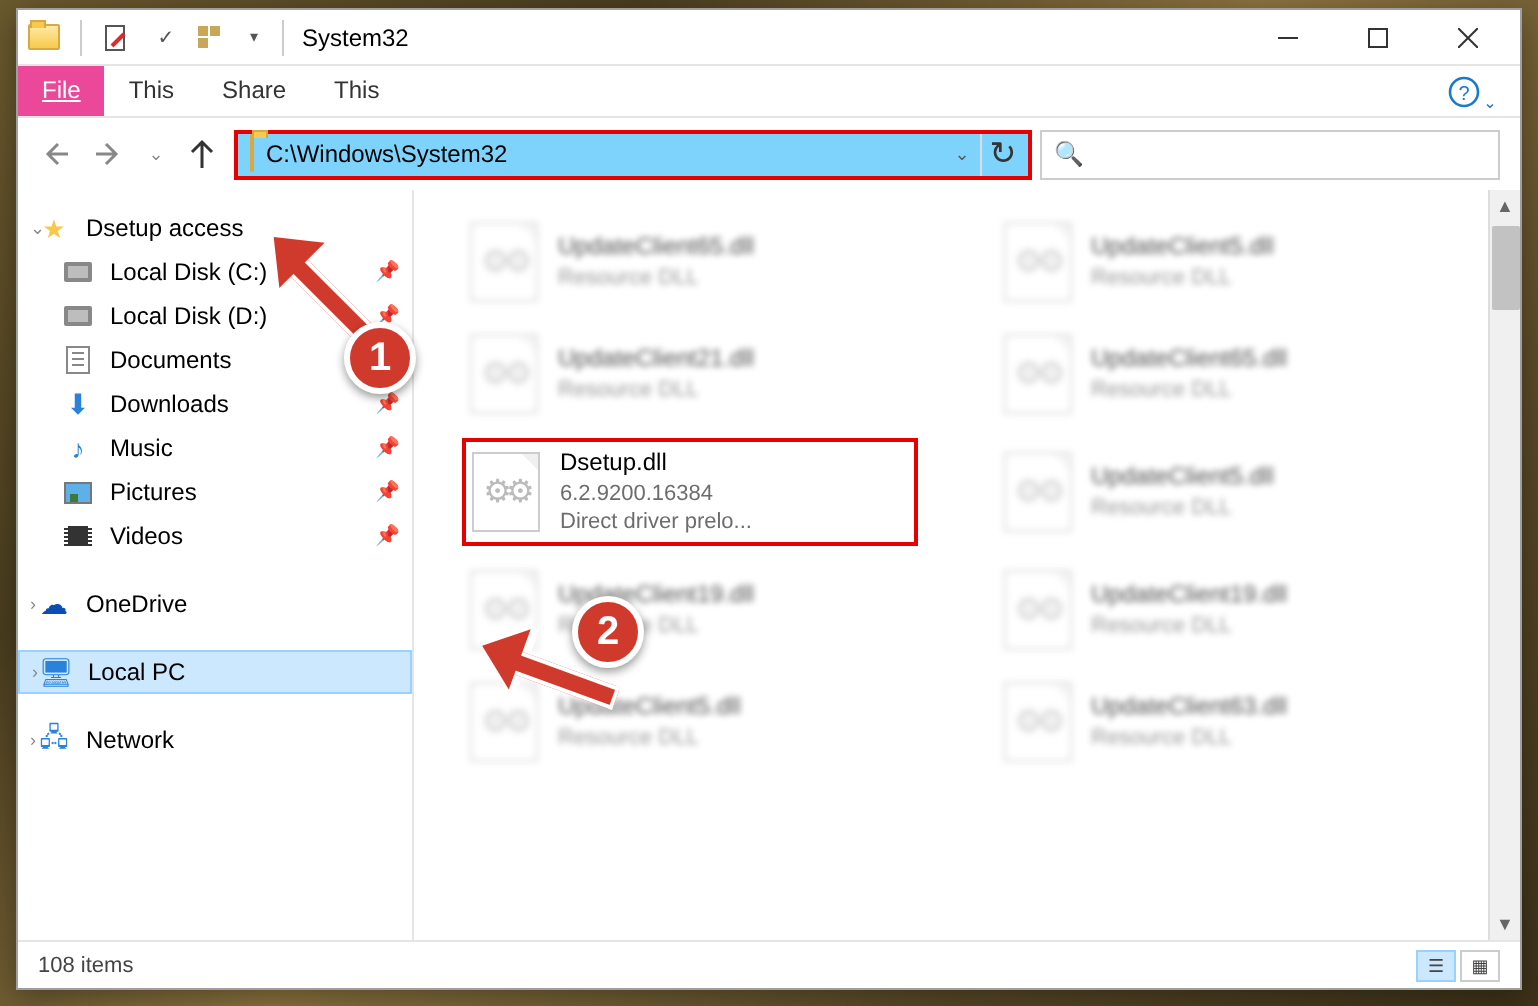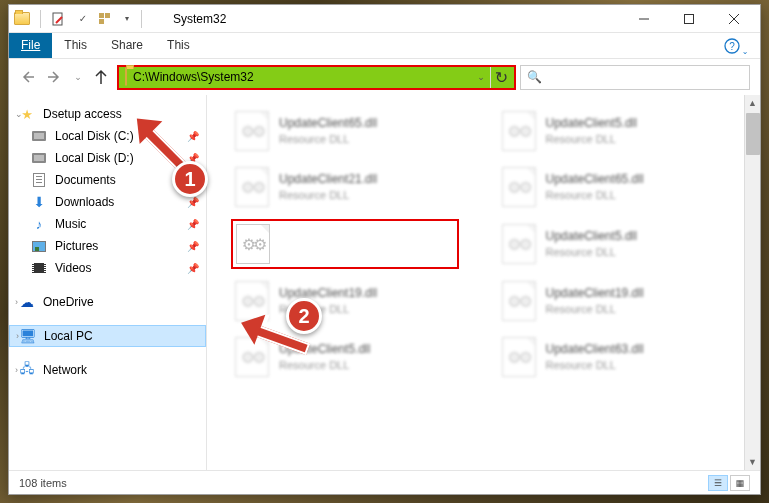--- a/index.html
+++ b/index.html
@@ -7,33 +7,33 @@
 .bg { position: absolute; inset: 0; background: linear-gradient(135deg, #6b5a2e 0%, #4a3d1f 25%, #8b7340 50%, #5a4a28 75%, #3d3218 100%); }
 .window { position: absolute; top: 4px; left: 8px; right: 8px; bottom: 8px; background: #fff; border: 1px solid #9f9f9f; box-shadow: 0 4px 14px rgba(0,0,0,.35); display: flex; flex-direction: column; }
 
 .titlebar { height: 28px; display: flex; align-items: center; padding: 0 4px; border-bottom: 1px solid #e5e5e5; font-size: 12px; }
 .titlebar-left { display: flex; align-items: center; gap: 6px; flex: 1; }
 .qat-btn { width: 18px; height: 18px; display: flex; align-items: center; justify-content: center; }
 .folder-ico { width: 16px; height: 13px; background: linear-gradient(#ffe9a6,#f7ca4d); border: 1px solid #d8a93e; border-radius: 1px; position: relative; }
 .folder-ico::before { content:""; position:absolute; top:-3px; left:0; width:6px; height:3px; background:#f7ca4d; border:1px solid #d8a93e; border-bottom:none; }
 .qchk::after{content:"✓"; font-size:10px; color:#555;}
 .sep-v { width:1px; height:18px; background:#ccc; margin:0 3px; }
-.title-txt { color:#000;margin-left:22px; }
+.title-txt { color:#000; }
 .win-controls { display:flex; }
 .win-btn { width:45px; height:27px; display:flex; align-items:center; justify-content:center; color:#333; font-size:12px; }
 
 .ribbon { height: 26px; display:flex; border-bottom:1px solid #e5e5e5; font-size:12px; }
 .ribbon-tab { padding:5px 12px 4px; color:#333; }
-.ribbon-tab.file { background:#0369a1; color:#fff;text-decoration:underline; }
+.ribbon-tab.file { background:#ec4899; color:#fff;text-decoration:underline; }
 .help-btn { margin-left:auto; padding:5px 10px; color:#1979ca; font-size:13px; }
 
 .navbar { height:36px; display:flex; align-items:center; gap:4px; padding:4px 10px 4px 6px; }
 .nav-btn { width:24px; height:24px; display:flex; align-items:center; justify-content:center; color:#888; }
 .nav-btn.enabled{ color:#333; }
-.addr-wrap { display:flex; align-items:center; flex:1; border:2px solid #e60000; height:25px; background:#84cc16; padding:0 2px; }
+.addr-wrap { display:flex; align-items:center; flex:1; border:2px solid #e60000; height:25px; background:#7dd3fc; padding:0 2px; }
 .addr-ico { margin:0 4px; }
 .addr-txt { flex:1; font-size:12px; color:#000; padding-left:2px; }
 .addr-dd { width:18px; display:flex; align-items:center; justify-content:center; color:#555; font-size:9px; }
 .addr-ref { width:22px; display:flex; align-items:center; justify-content:center; color:#333; border-left:1px solid #ddd; height:100%; }
 .search { width:230px; height:25px; border:1px solid #ccc; display:flex; align-items:center; padding:0 6px; font-size:12px; color:#888; }
 .search input { border:none; outline:none; flex:1; font-size:12px; background:transparent; }
 .search-ico { color:#777; font-size:12px; }
 
 .body { flex:1; display:flex; overflow:hidden; position:relative; }
 .sidebar { width:198px; border-right:1px solid #e5e5e5; padding:8px 0; font-size:12px; overflow:hidden; }
@@ -299,20 +299,25 @@
             <div class="file-txt">
               <div class="file-name">UpdateClient65.dll</div>
               <div class="file-sub">Resource DLL</div>
             </div>
           </div>
 
         <div class="file-item hl">
           <div class="file-ico">
               <span class="gears">⚙⚙</span>
             </div>
+          <div class="file-txt">
+            <div class="file-name">Dsetup.dll</div>
+            <div class="file-sub">6.2.9200.16384</div>
+            <div class="file-sub">Direct driver prelo...</div>
+          </div>
         </div>
         <div class="file-item blur">
             <div class="file-ico">
               <span class="gears">⚙⚙</span>
             </div>
             <div class="file-txt">
               <div class="file-name">UpdateClient5.dll</div>
               <div class="file-sub">Resource DLL</div>
             </div>
           </div>

